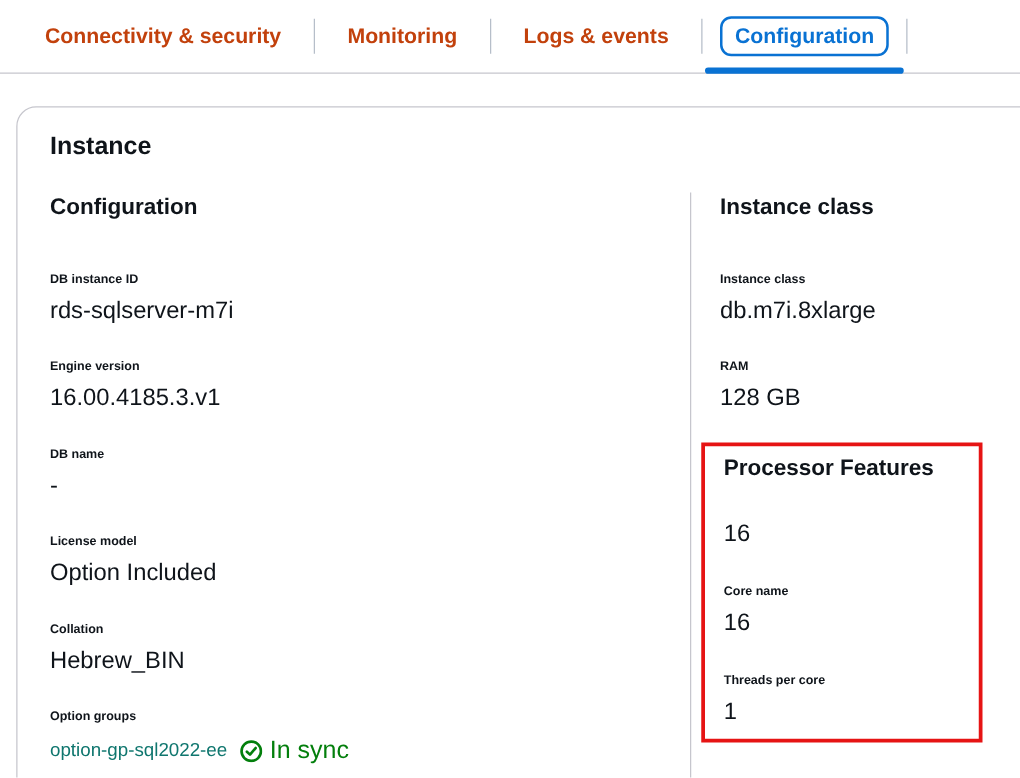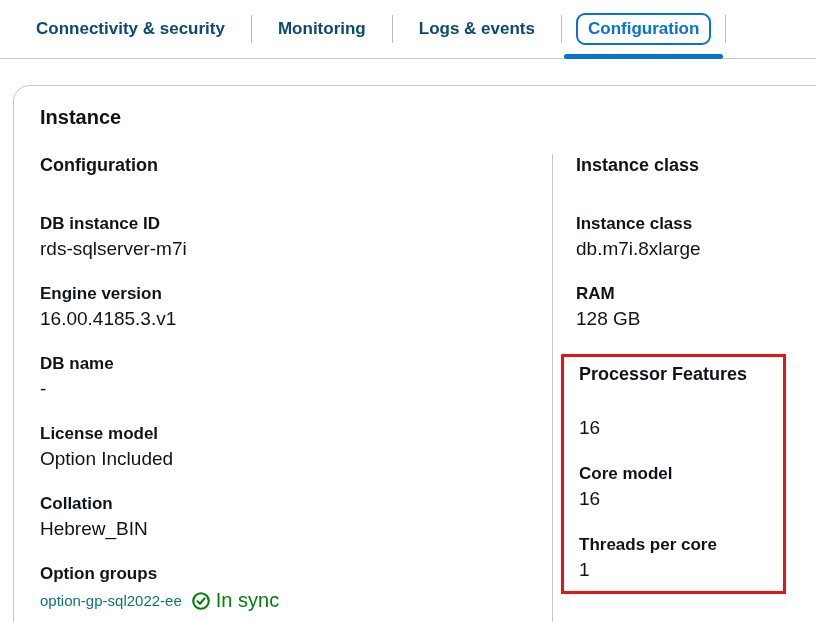--- a/index.html
+++ b/index.html
@@ -19,21 +19,21 @@
     padding-left: 10px;
     background: #ffffff;
   }
   .tab {
     position: relative;
     display: flex;
     align-items: center;
     padding: 0 26px;
     font-size: 17px;
     font-weight: 700;
-    color: #0c4a6e;
+    color: #c2410c;
     cursor: pointer;
     white-space: nowrap;
   }
   .tab.active { color: #0972d3; padding: 0 14px; }
   .tab.active .focus-ring {
     border: 2px solid #0972d3;
     border-radius: 9px;
     padding: 4px 10px;
   }
   .tab.active::after {
@@ -73,21 +73,21 @@
     width: 330px;
   }
   h3.section-heading {
     font-size: 18px;
     line-height: 22px;
     font-weight: 700;
     margin-bottom: 38px;
   }
   .field { margin-bottom: 25px; }
   .field-label {
-    font-size: 17px;
+    font-size: 10px;
     font-weight: 700;
     line-height: 20px;
   }
   .field-value {
     font-size: 19px;
     line-height: 20px;
     margin-top: 5px;
   }
   .value-row { display: flex; align-items: center; margin-top: 5px; }
   a.link {
@@ -198,21 +198,21 @@
       </div>
 
       <div class="highlight-box">
         <h3 class="section-heading">Processor Features</h3>
 
         <div class="field">
           <div class="field-value">16</div>
         </div>
 
         <div class="field">
-          <div class="field-label">Core model</div>
+          <div class="field-label">Core name</div>
           <div class="field-value">16</div>
         </div>
 
         <div class="field">
           <div class="field-label">Threads per core</div>
           <div class="field-value">1</div>
         </div>
       </div>
 
     </div>

